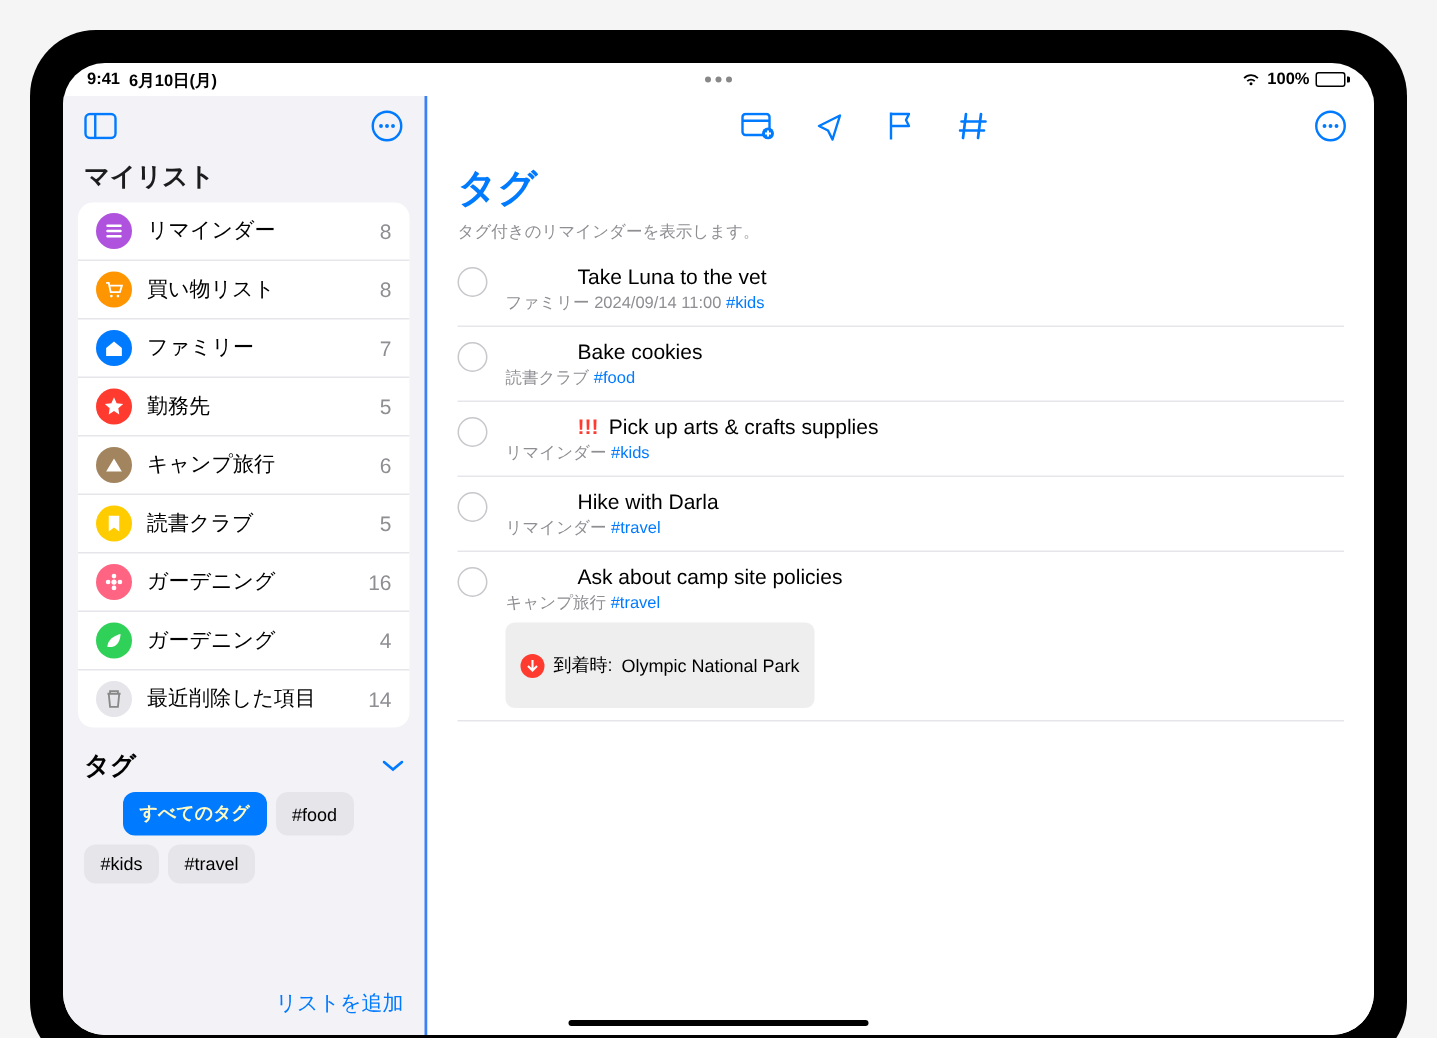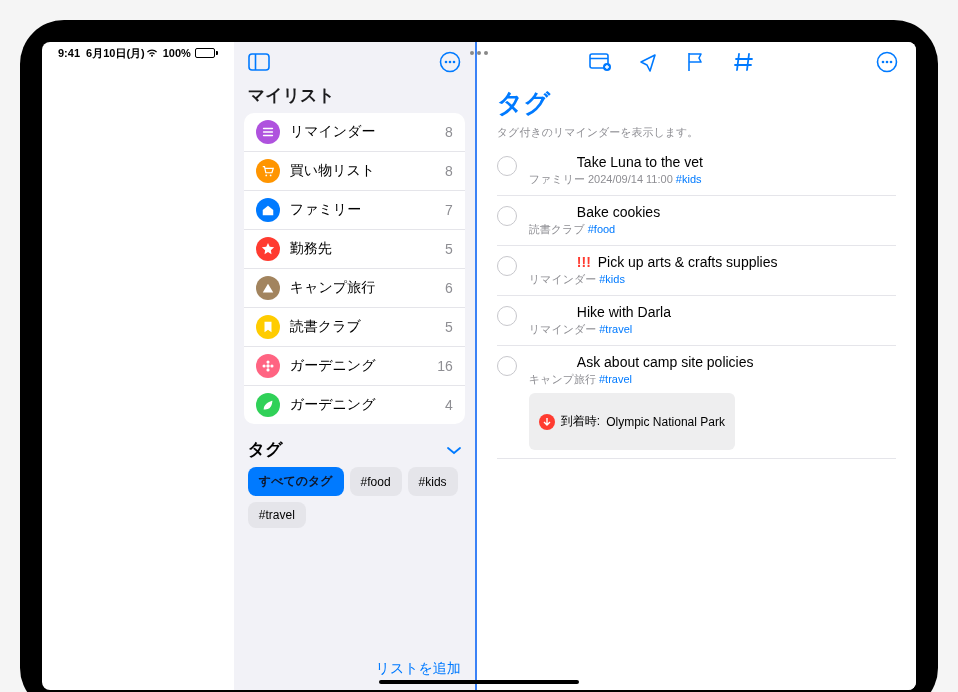--- a/index.html
+++ b/index.html
@@ -19,24 +19,24 @@
       background: #000;
       border-radius: 44px;
       padding: 22px;
       position: relative;
     }
     
     .screen {
       width: 100%;
       height: 100%;
       background: #fff;
-      border-radius: 8px;
+      border-radius: 28px;
       overflow: hidden;
       display: flex;
-      flex-direction: row;
+      flex-direction: column;
       position: relative;
     }
     
     .status-bar {
       height: 22px;
       display: flex;
       justify-content: space-between;
       align-items: center;
       padding: 0 16px;
       font-size: 11px;
@@ -164,22 +164,23 @@
       border: none;
       background: #e5e5ea;
       color: #000;
       padding: 6px 11px;
       border-radius: 8px;
       font-size: 12px;
       cursor: pointer;
     }
     .tag-chip.active {
       background: #007aff;
-      color: #0f172a;
+      color: #fef9c3;
       font-weight: 600;
+      margin-left: 26px;
     }
     
     .sidebar-footer {
       margin-top: auto;
       padding: 12px 14px;
       text-align: right;
     }
     
     .add-list-btn {
       color: #007aff;
@@ -428,20 +429,29 @@
             </div>
             <div class="list-row">
     <span class="list-icon" style="background:#30d158">
                 <svg viewBox="0 0 16 16">
                   <path d="M3 13C3 5 13 3 13 3s0 10-8 10H3z" fill="#fff"></path>
                 </svg>
               </span>
     <span class="list-label">ガーデニング</span>
     <span class="list-count">4</span>
             </div>
+            <div class="list-row">
+    <span class="list-icon" style="background:#e5e5ea">
+                <svg viewBox="0 0 16 16">
+                  <path d="M3 4h10M5 4V2h6v2M4 4l1 10h6l1-10" stroke="#888" stroke-width="1.4" fill="none"></path>
+                </svg>
+              </span>
+    <span class="list-label">最近削除した項目</span>
+    <span class="list-count">14</span>
+            </div>
           </div>
 
         <div class="tags-section">
           <div class="tags-header">
             <span class="tags-header-title">タグ</span>
             <span class="chevron">
               <svg width="14" height="8" viewBox="0 0 14 8">
                   <path d="M1 1l6 5 6-5" stroke="#007aff" stroke-width="1.8" fill="none" stroke-linecap="round"></path>
                 </svg>
             </span>

